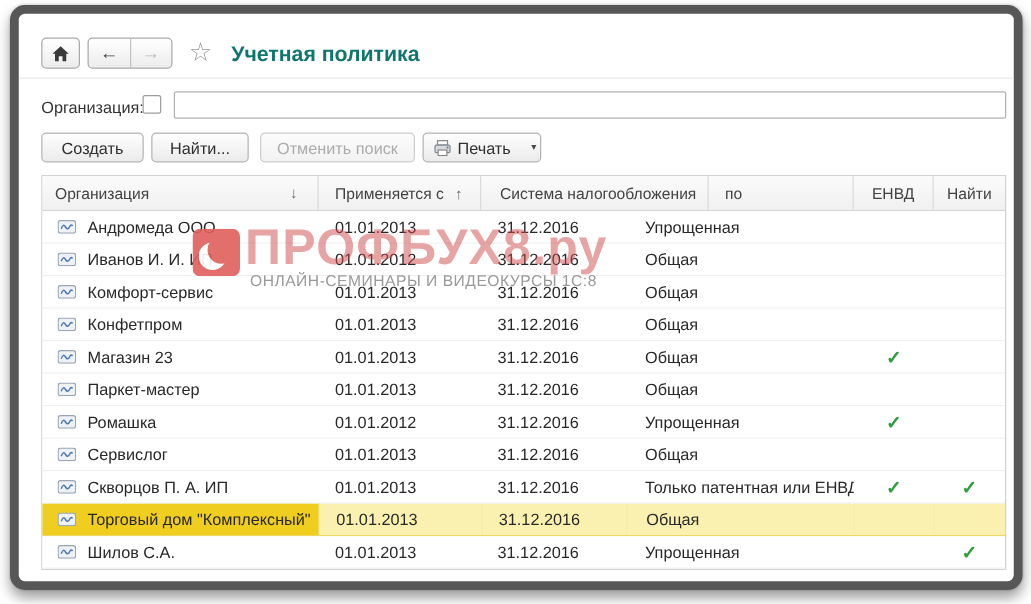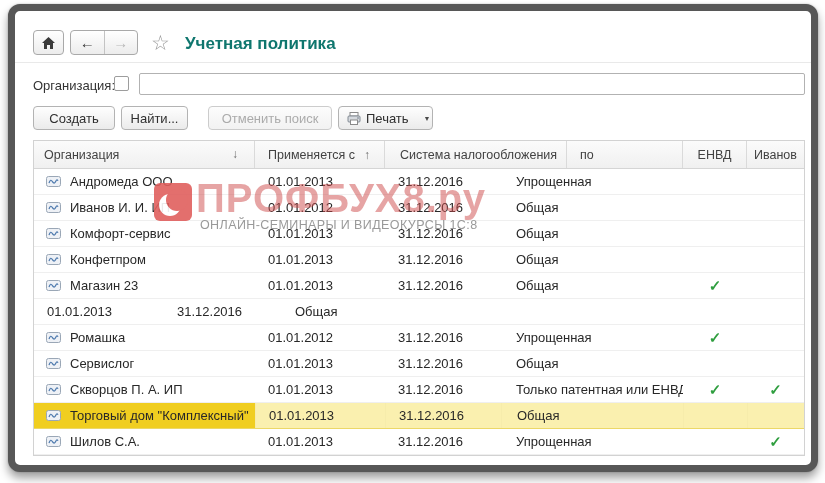--- a/index.html
+++ b/index.html
@@ -33,21 +33,21 @@
   .filter-input{position:absolute;left:124px;top:62px;width:666px;height:22px;box-sizing:border-box;
                 border:1px solid #b2b2b2;border-radius:2px;font:13px "Liberation Sans",sans-serif;
                 padding:0 6px;color:#333;outline:none;}
 
   
   .act-btn{position:absolute;top:95px;height:24px;box-sizing:border-box;
            background:linear-gradient(#fefefe,#ebebeb);border:1px solid #b3b3b3;border-radius:4px;
            font:13px "Liberation Sans",sans-serif;color:#2f2f2f;cursor:pointer;
            display:flex;align-items:center;justify-content:center;padding:0 10px;}
   .btn-create{left:18px;width:82px;}
-  .btn-find{left:106px;width:67px;}
+  .btn-find{left:106px;width:78px;}
   .btn-cancel{left:193px;width:124px;color:#ababab;border-color:#cccccc;
               background:linear-gradient(#fcfcfc,#f2f2f2);cursor:default;}
   .btn-print{left:323px;width:95px;justify-content:space-between;padding:0 0 0 8px;}
   .print-icon{display:inline-flex;margin-right:5px;}
   .split-divider{width:1px;height:16px;background:#c6c6c6;margin-left:8px;}
   .dd{font-size:7px;color:#4a4a4a;padding:0 7px;}
 
   
   .table{position:absolute;left:18px;top:129px;width:772px;box-sizing:border-box;
          border:1px solid #d2d2d2;background:#fff;}
@@ -147,21 +147,21 @@
         <div class="th c3">
           <span>Система налогообложения</span>
         </div>
         <div class="th c2">
           <span>по</span>
         </div>
         <div class="th c4 center">
           <span>ЕНВД</span>
         </div>
         <div class="th c5 center">
-          <span>Иванов</span>
+          <span>Найти</span>
         </div>
       </div>
       <div>
           <div class="trow">
             <div class="td c0">
               <span class="row-icon">
                 <svg width="15" height="11" viewBox="0 0 15 11">
                   <rect x="0.5" y="0.5" width="14" height="10" rx="2" fill="#eef1f6" stroke="#9aa7b6"></rect>
                   <path d="M3 7 C4.2 3.6 5.2 3.6 6.4 5.6 C7.6 7.6 8.8 7.6 9.8 5.2 C10.6 3.4 11.4 3.8 12 4.8" fill="none" stroke="#4d79ad" stroke-width="1.2"></path>
                 </svg>
@@ -234,20 +234,29 @@
             </div>
             <div class="td c1">01.01.2013</div>
             <div class="td c2">31.12.2016</div>
             <div class="td c3">Общая</div>
             <div class="td c4 chk">
               <span class="check">✓</span>
             </div>
             <div class="td c5 chk"></div>
           </div>
           <div class="trow">
+            <div class="td c0">
+              <span class="row-icon">
+                <svg width="15" height="11" viewBox="0 0 15 11">
+                  <rect x="0.5" y="0.5" width="14" height="10" rx="2" fill="#eef1f6" stroke="#9aa7b6"></rect>
+                  <path d="M3 7 C4.2 3.6 5.2 3.6 6.4 5.6 C7.6 7.6 8.8 7.6 9.8 5.2 C10.6 3.4 11.4 3.8 12 4.8" fill="none" stroke="#4d79ad" stroke-width="1.2"></path>
+                </svg>
+              </span>
+              <span>Паркет-мастер</span>
+            </div>
             <div class="td c1">01.01.2013</div>
             <div class="td c2">31.12.2016</div>
             <div class="td c3">Общая</div>
             <div class="td c4 chk"></div>
             <div class="td c5 chk"></div>
           </div>
           <div class="trow">
             <div class="td c0">
               <span class="row-icon">
                 <svg width="15" height="11" viewBox="0 0 15 11">

